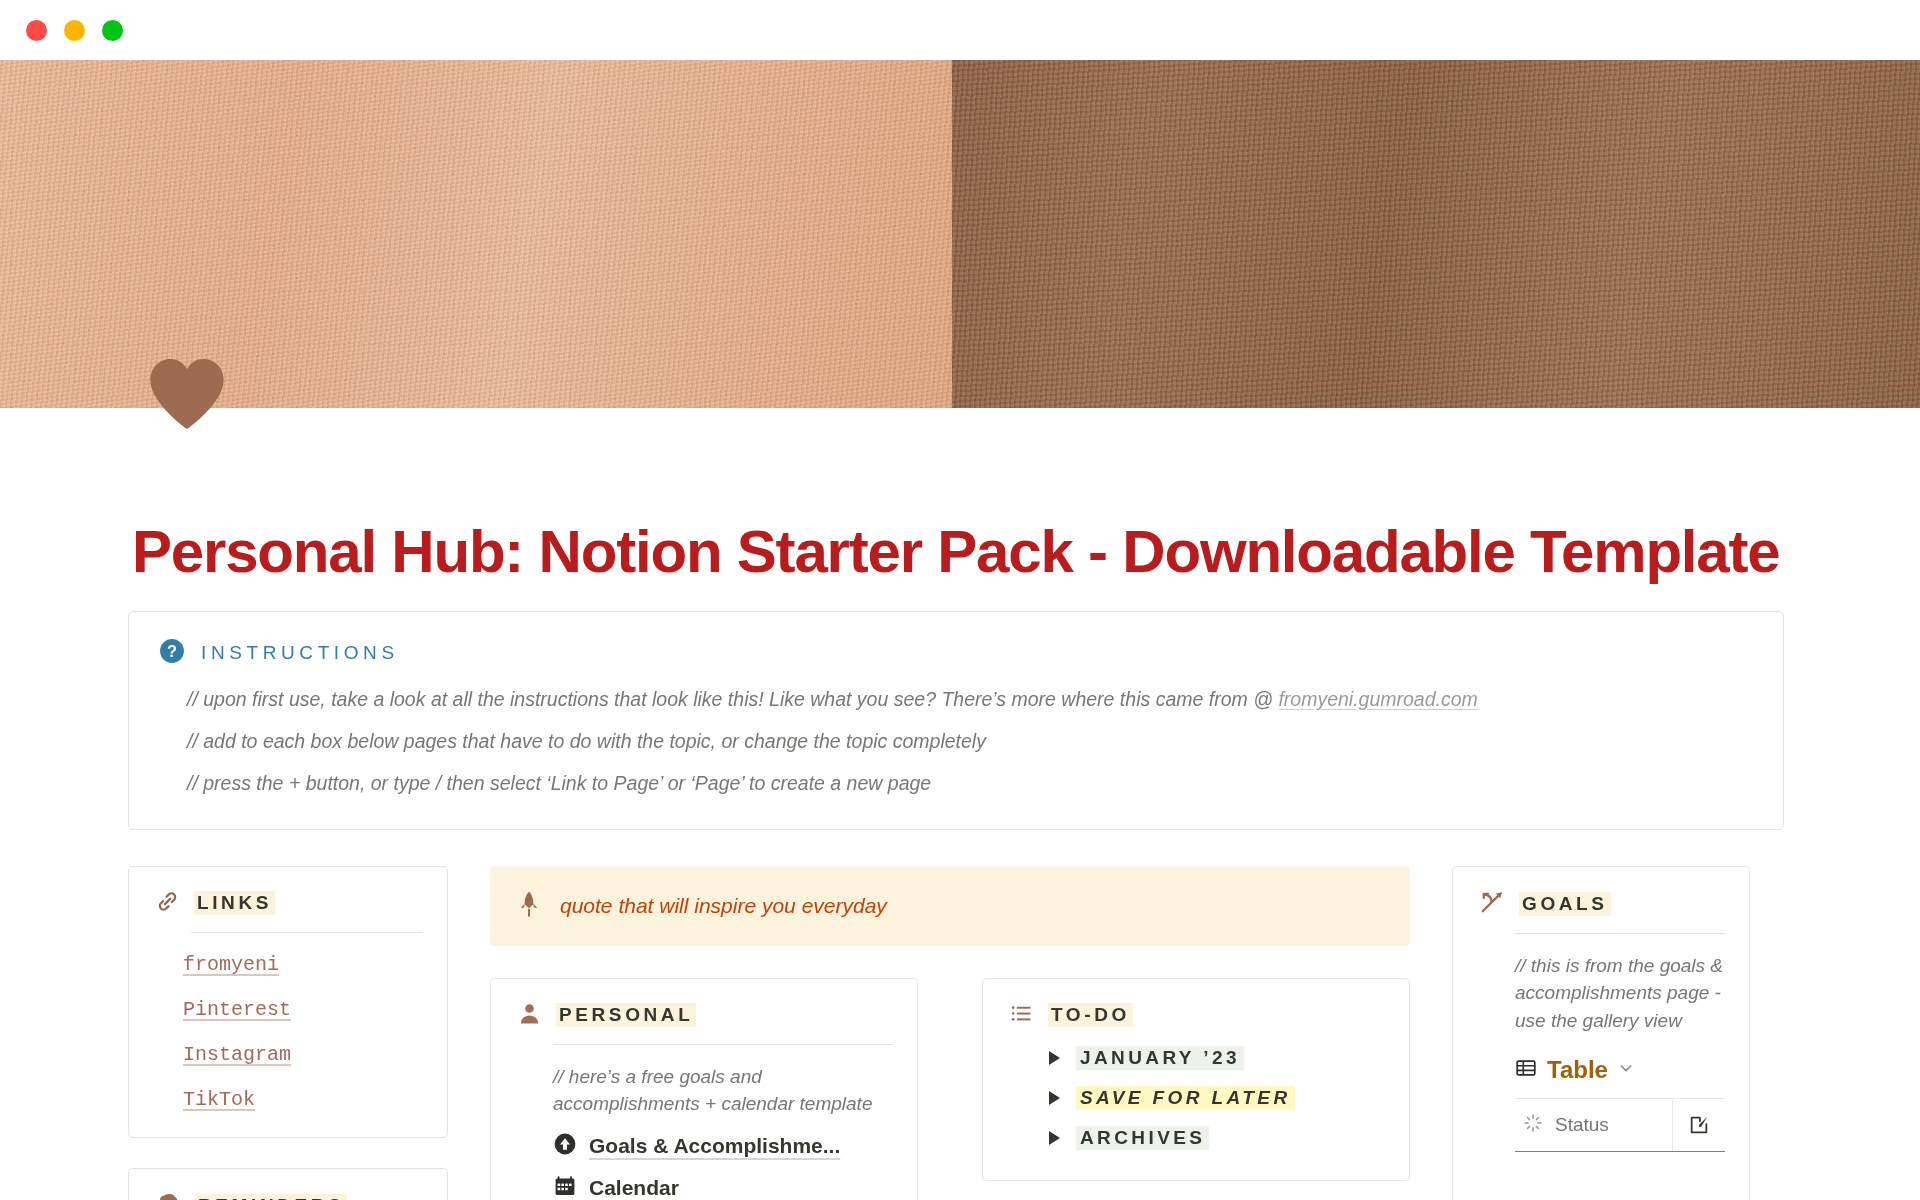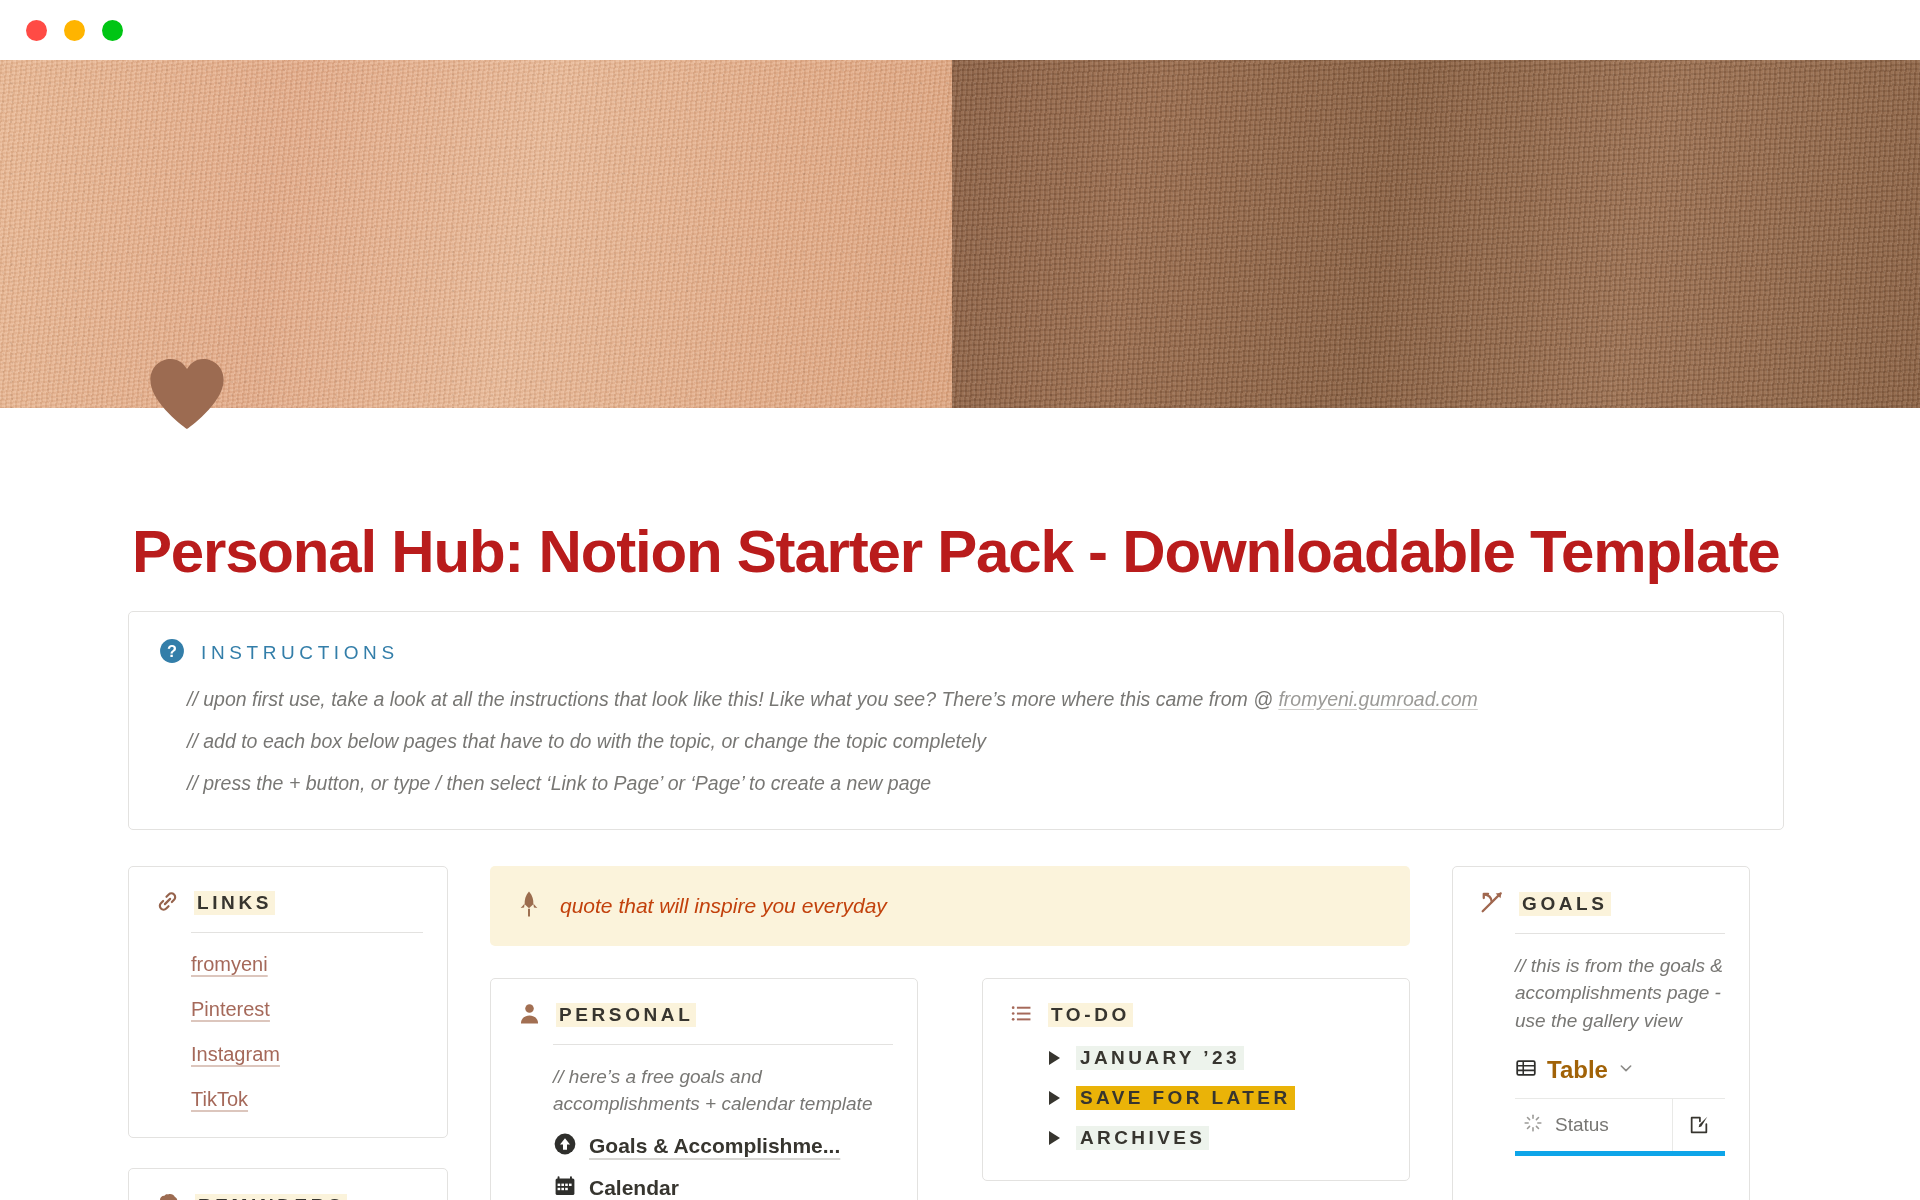--- a/index.html
+++ b/index.html
@@ -170,21 +170,21 @@
   }
 
   .card-note {
     font-style: italic;
     font-size: 19px;
     color: #787774;
     line-height: 1.45;
     margin: 18px 0 0 40px;
   }
 
-  .link-list { margin: 20px 0 0 40px; }
+  .link-list { margin: 20px 0 0 32px; font-family: Liberation Mono, monospace; }
   .link-item {
     display: block;
     font-size: 20px;
     color: #A5695A;
     text-decoration: underline;
     text-decoration-color: #dcc6bd;
     text-underline-offset: 4px;
     margin-bottom: 22px;
   }
   .link-item:last-child { margin-bottom: 4px; }
@@ -238,35 +238,35 @@
     border-bottom: 7px solid transparent;
   }
   .toggle-label {
     font-size: 19px;
     font-weight: 700;
     letter-spacing: 3.4px;
     padding: 1px 4px;
     color: #37352f;
   }
   .hl-green { background: #EDF3EC; }
-  .hl-cream { background: #eab308; }
+  .hl-cream { background: #fef9c3; font-style: italic; }
 
   
   .view-row {
     display: flex;
     align-items: center;
     gap: 10px;
     margin: 22px 0 0 40px;
   }
   .view-label { font-size: 24px; font-weight: 700; color: #a16207; }
   .db-table { margin: 14px 0 0 40px; border-top: 1px solid #e9e9e7; }
   .db-header-row {
     display: flex;
     align-items: center;
-    border-bottom: 5px solid #0ea5e9;
+    border-bottom: 1px solid #0ea5e9;
     height: 52px;
   }
   .db-col-status {
     flex: 1;
     display: flex;
     align-items: center;
     gap: 12px;
     border-right: 1px solid #e9e9e7;
     height: 100%;
     padding-left: 8px;

